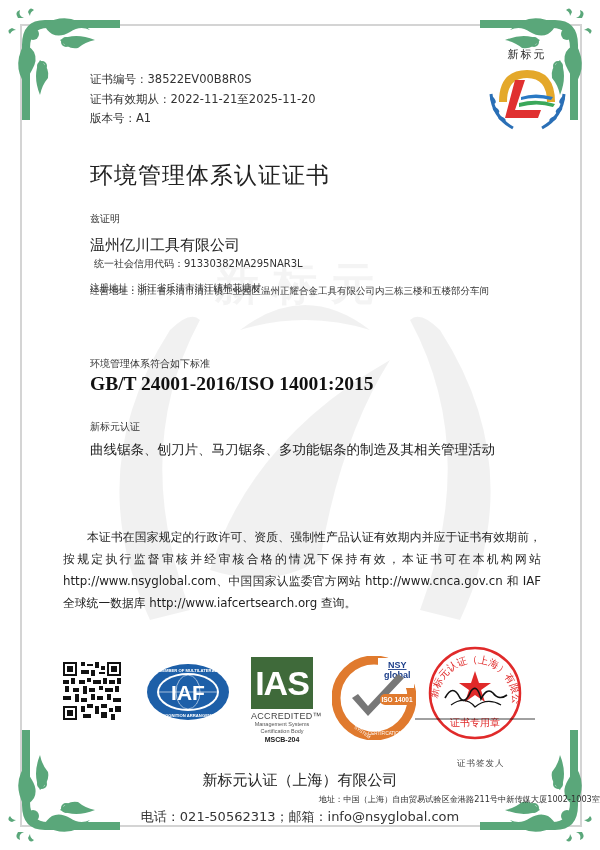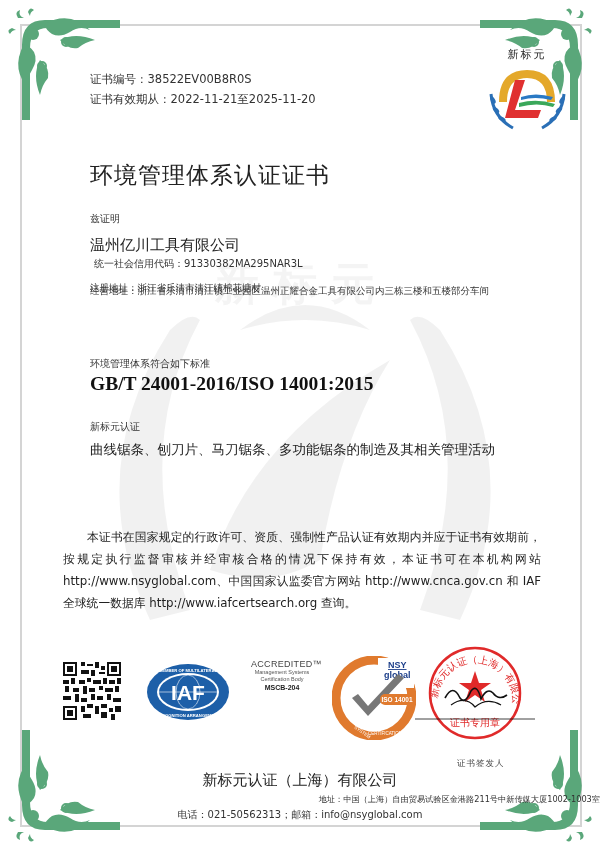--- a/index.html
+++ b/index.html
@@ -49,21 +49,21 @@
     .iaf { left: 146px; top: 663px; width: 84px; height: 58px; }
     .ias { left: 251px; top: 657px; width: 62px; height: 90px; }
     .nsy { left: 332px; top: 656px; width: 84px; height: 84px; }
     .seal { left: 415px; top: 643px; width: 120px; height: 100px; }
     .issuer { position: absolute; left: 457px; top: 758px; font-size: 8.5px; color: #444; font-family: "DejaVu Serif", serif; letter-spacing: 1px; }
 
     .brand { position: absolute; right: 30px; top: 42px; width: 85px; height: 95px; }
 
     .footer-name { position: absolute; left: 0; width: 600px; top: 771px; text-align: center; font-size: 15px; color: #222; }
     .footer-addr { position: absolute; left: 0; width: 600px; top: 794px; text-align: right; font-size: 8.2px; color: #333; }
-    .footer-contact { position: absolute; left: 0; width: 600px; top: 808px; text-align: center; font-size: 10px; color: #333; }
+    .footer-contact { position: absolute; left: 0; width: 600px; top: 808px; text-align: center; font-size: 13px; color: #333; }
 
     .ias-box { width: 62px; height: 52px; background: #3f6a3a; color: #fff; font-family: "Liberation Sans", sans-serif; font-weight: bold; font-size: 34px; text-align: center; line-height: 52px; letter-spacing: -1px; }
     .ias-acc { font-family: "Liberation Sans", sans-serif; font-size: 9px; color: #444; text-align: center; margin-top: 2px; letter-spacing: 0.3px; }
     .ias-sub { font-family: "Liberation Sans", sans-serif; font-size: 5.5px; color: #555; text-align: center; line-height: 7px; }
     .ias-code { font-family: "Liberation Sans", sans-serif; font-size: 7px; font-weight: bold; color: #222; text-align: center; margin-top: 1px; }
   </style>
 </head>
 <body>
 
 <div class="frame-line frame-top"></div>
@@ -168,20 +168,21 @@
       <ellipse cx="77" cy="58" rx="2" ry="4" transform="rotate(30 77 58)"></ellipse>
       <ellipse cx="74" cy="68" rx="2" ry="4" transform="rotate(45 74 68)"></ellipse>
       <ellipse cx="68" cy="77" rx="2" ry="4" transform="rotate(60 68 77)"></ellipse>
     </g>
   </svg>
 </div>
 
 <div class="meta">
   <div>证书编号：38522EV00B8R0S</div>
   <div>证书有效期从：2022-11-21至2025-11-20</div>
+  <div>版本号：A1</div>
 </div>
 
 <div class="title">环境管理体系认证证书</div>
 
 <div class="label-small certify">兹证明</div>
 
 <div class="company">温州亿川工具有限公司</div>
 <div class="credit">统一社会信用代码：91330382MA295NAR3L</div>
 
 <div class="addr addr-reg">注册地址：浙江省乐清市清江镇棉花塘村</div>
@@ -257,20 +258,21 @@
     <ellipse cx="42" cy="29" rx="29" ry="17" fill="#1d5fa8"></ellipse>
     <path d="M13 29 L71 29" stroke="#fff" stroke-width="0.6"></path>
     <ellipse cx="42" cy="29" rx="12" ry="17" fill="none" stroke="#fff" stroke-width="0.6"></ellipse>
     <text x="42" y="37" font-size="21" font-weight="bold" text-anchor="middle" fill="#fff" font-family="Liberation Sans, sans-serif">IAF</text>
     <text x="42" y="9" font-size="4.2" text-anchor="middle" fill="#fff" font-family="Liberation Sans, sans-serif" font-weight="bold">MEMBER OF MULTILATERAL</text>
     <text x="42" y="54" font-size="4.2" text-anchor="middle" fill="#fff" font-family="Liberation Sans, sans-serif" font-weight="bold">RECOGNITION ARRANGEMENT</text>
   </svg>
 </div>
 
 <div class="logo ias">
+  <div class="ias-box">IAS</div>
   <div class="ias-acc">ACCREDITED™</div>
   <div class="ias-sub">Management Systems</div>
   <div class="ias-sub">Certification Body</div>
   <div class="ias-code">MSCB-204</div>
 </div>
 
 <div class="logo nsy">
   <svg viewBox="0 0 84 84" width="84" height="84">
     <circle cx="42" cy="42" r="38" fill="none" stroke="#e07a2e" stroke-width="9"></circle>
     <rect x="46" y="2" width="36" height="30" fill="#fff"></rect>

